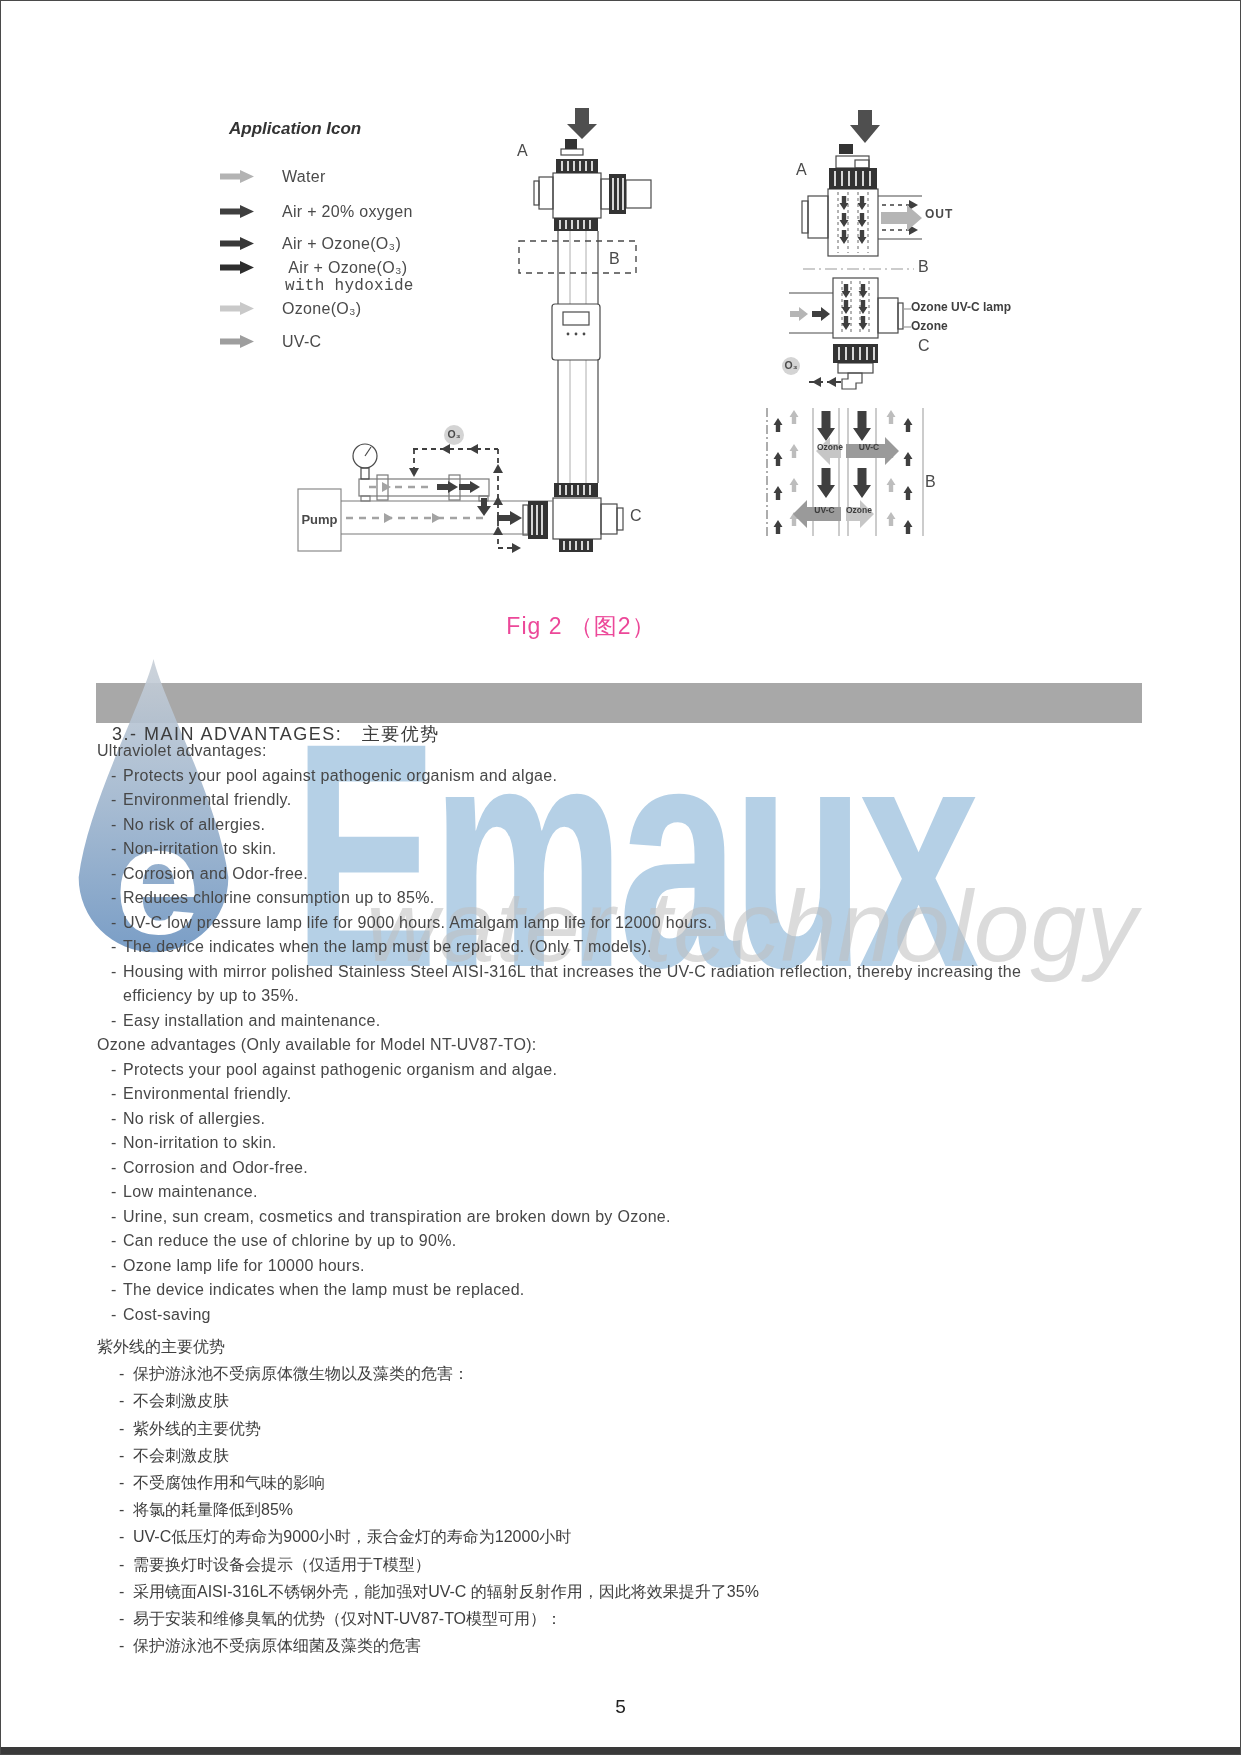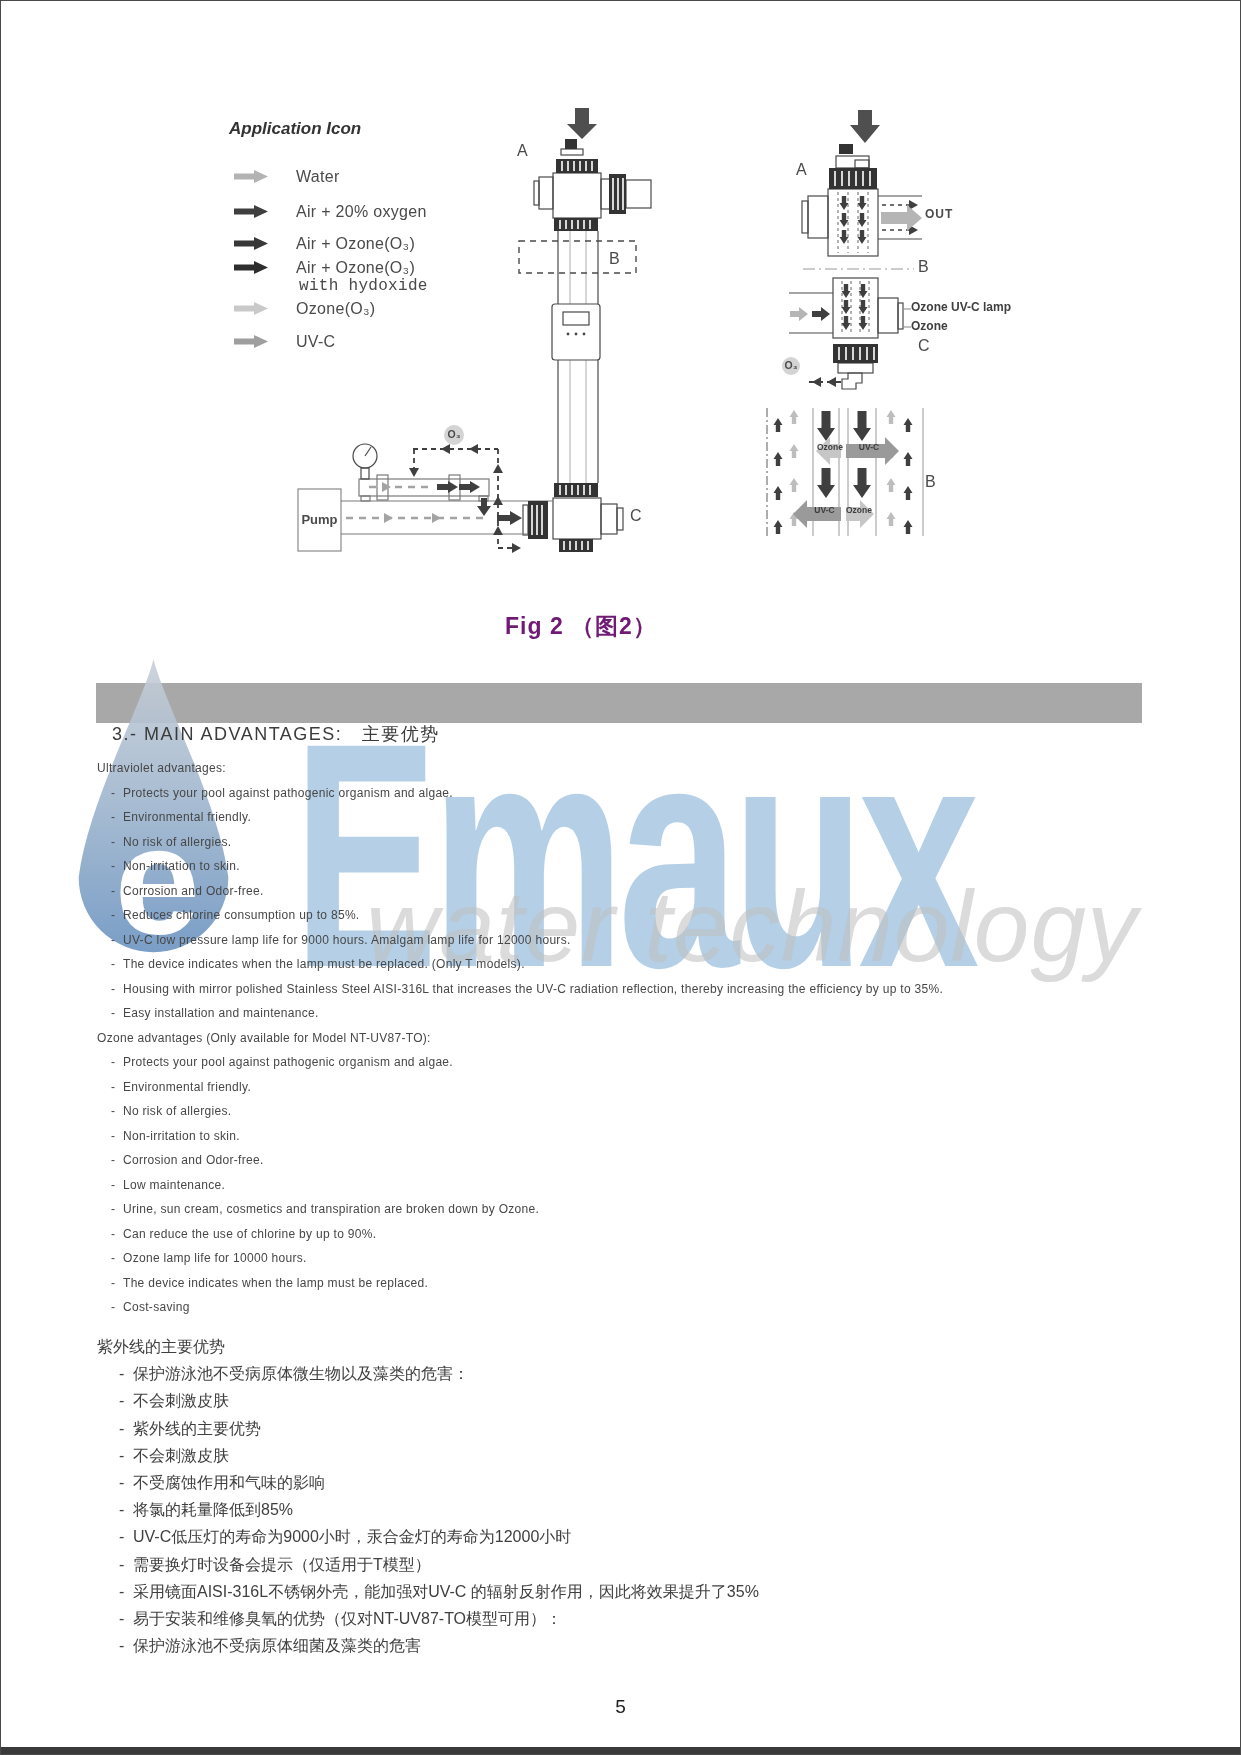--- a/index.html
+++ b/index.html
@@ -4,46 +4,46 @@
 <style>
   html,body{margin:0;padding:0;background:#e8e8e8;}
   .page{
     position:relative;width:1241px;height:1755px;margin:0 auto;background:#ffffff;
     border:1px solid #4a4a4a;box-sizing:border-box;overflow:hidden;
     font-family:"Liberation Sans",sans-serif;color:#454545;
   }
   .abs{position:absolute;}
   
   .legend-title{position:absolute;left:228px;top:118px;font-size:17px;font-weight:bold;color:#333;font-style:italic;}
-  .legend-row{position:absolute;left:233px;display:flex;align-items:flex-start;}
+  .legend-row{position:absolute;left:219px;display:flex;align-items:flex-start;text-align:center;}
   .legend-row svg{flex:0 0 auto;margin-top:2px;}
   .legend-label{margin-left:28px;font-size:16px;color:#4a4a4a;letter-spacing:0.3px;white-space:nowrap;}
   .legend-label .l2{display:block;margin-left:3px;font-family:Liberation Mono, monospace;}
   
   .fig-label{position:absolute;font-size:16px;color:#4a4a4a;}
   .fig-label.small{font-size:12px;font-weight:bold;color:#3f3f3f;white-space:nowrap;}
   .fig-label.tiny{font-size:8.5px;font-weight:bold;color:#3d3d3d;text-align:center;}
   .fig-label.o3{font-size:10.5px;font-weight:bold;text-align:center;width:20px;}
   .fig-label.pump{font-size:13px;font-weight:bold;width:43px;text-align:center;}
   .fig-label.out{font-size:12px;letter-spacing:1px;font-weight:bold;}
   .caption{position:absolute;left:430px;top:610px;width:300px;text-align:center;
-           font-size:23px;color:#701a75;letter-spacing:1px;font-weight:bold;}
+           font-size:23px;color:#ec4899;letter-spacing:1px;}
   
   .section-bar{position:absolute;left:95px;top:682px;width:1046px;height:40px;background:#a8a8a8;z-index:1;}
   .section-title{position:absolute;left:111px;top:684px;height:40px;line-height:38px;
                  font-size:18px;color:#3b3b3b;letter-spacing:1.5px;z-index:3;white-space:nowrap;margin-top:30px;}
   
   .watermark{position:absolute;inset:0;z-index:2;pointer-events:none;}
   .wm-brand{position:absolute;left:292px;top:726px;font-size:320px;font-weight:bold;line-height:0.8;
             color:rgba(162,196,224,0.8);letter-spacing:-10px;transform:scaleX(0.68);transform-origin:left top;white-space:nowrap;}
   .wm-tagline{position:absolute;left:365px;top:868px;font-size:100px;font-style:italic;
               color:rgba(190,190,190,0.55);letter-spacing:1px;white-space:nowrap;}
   
-  .content-en{position:absolute;left:96px;top:738px;width:990px;font-size:12px;line-height:24.5px;
-              color:#474747;letter-spacing:0.3px;z-index:3;margin-top:17px;}
+  .content-en{position:absolute;left:96px;top:738px;width:990px;font-size:16px;line-height:24.5px;
+              color:#474747;letter-spacing:0.3px;z-index:3;}
   .content-cn{position:absolute;left:96px;top:1332px;width:1040px;font-size:16px;line-height:27.2px;
               color:#3f3f3f;z-index:3;}
   .li{position:relative;padding-left:26px;}
   .li .dash{position:absolute;left:14px;}
   .cnli{position:relative;padding-left:36px;}
   .cnli .dash{position:absolute;left:22px;}
   .h{padding-left:0;}
   .page-number{position:absolute;left:0;top:1695px;width:100%;text-align:center;font-size:19px;color:#222;z-index:3;}
   .bottom-bar{position:absolute;left:0;bottom:0;width:100%;height:7px;background:#3a3a3a;}
   svg{display:block;}

